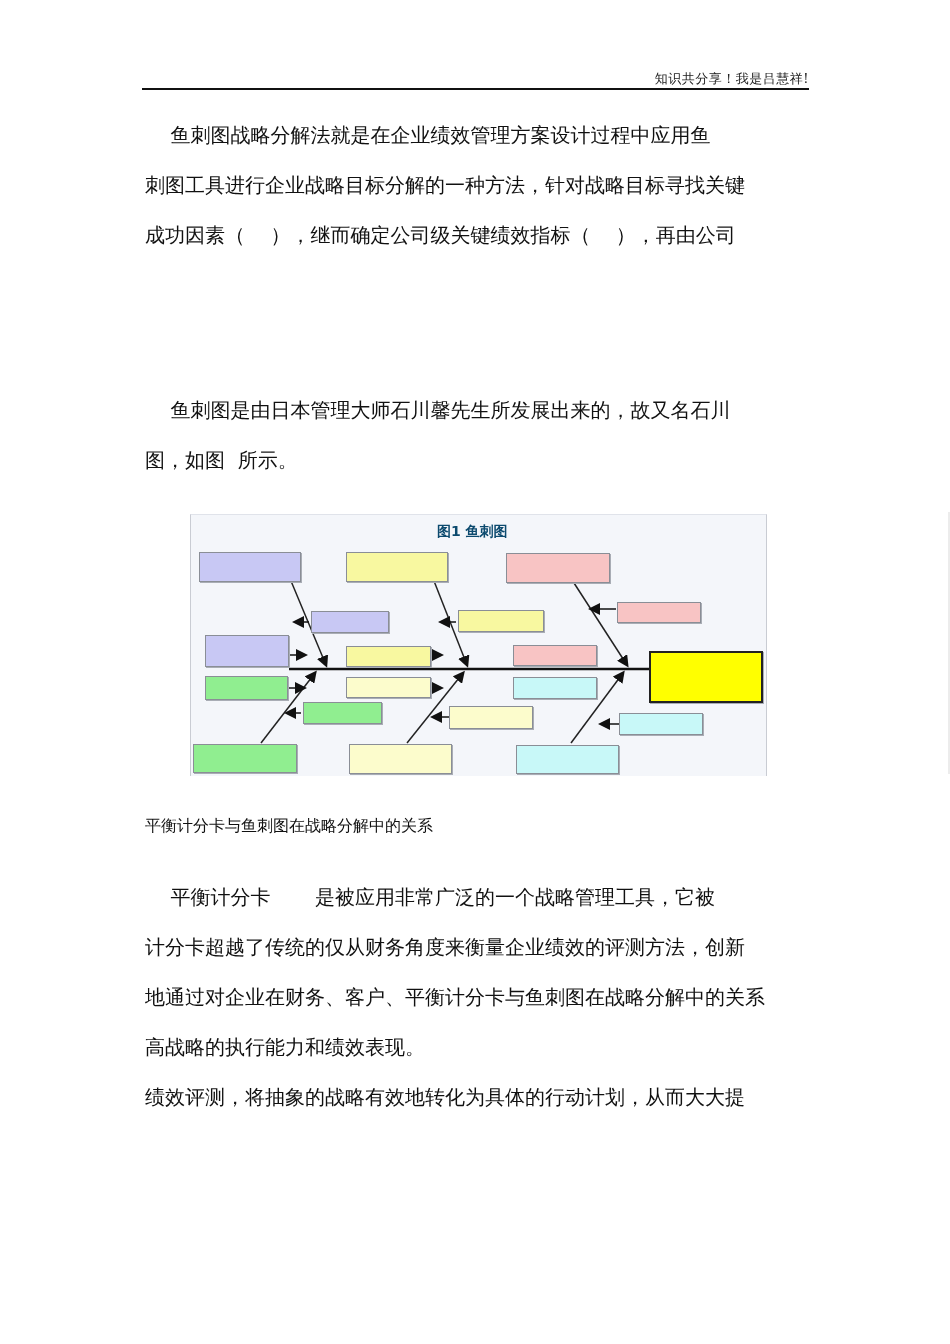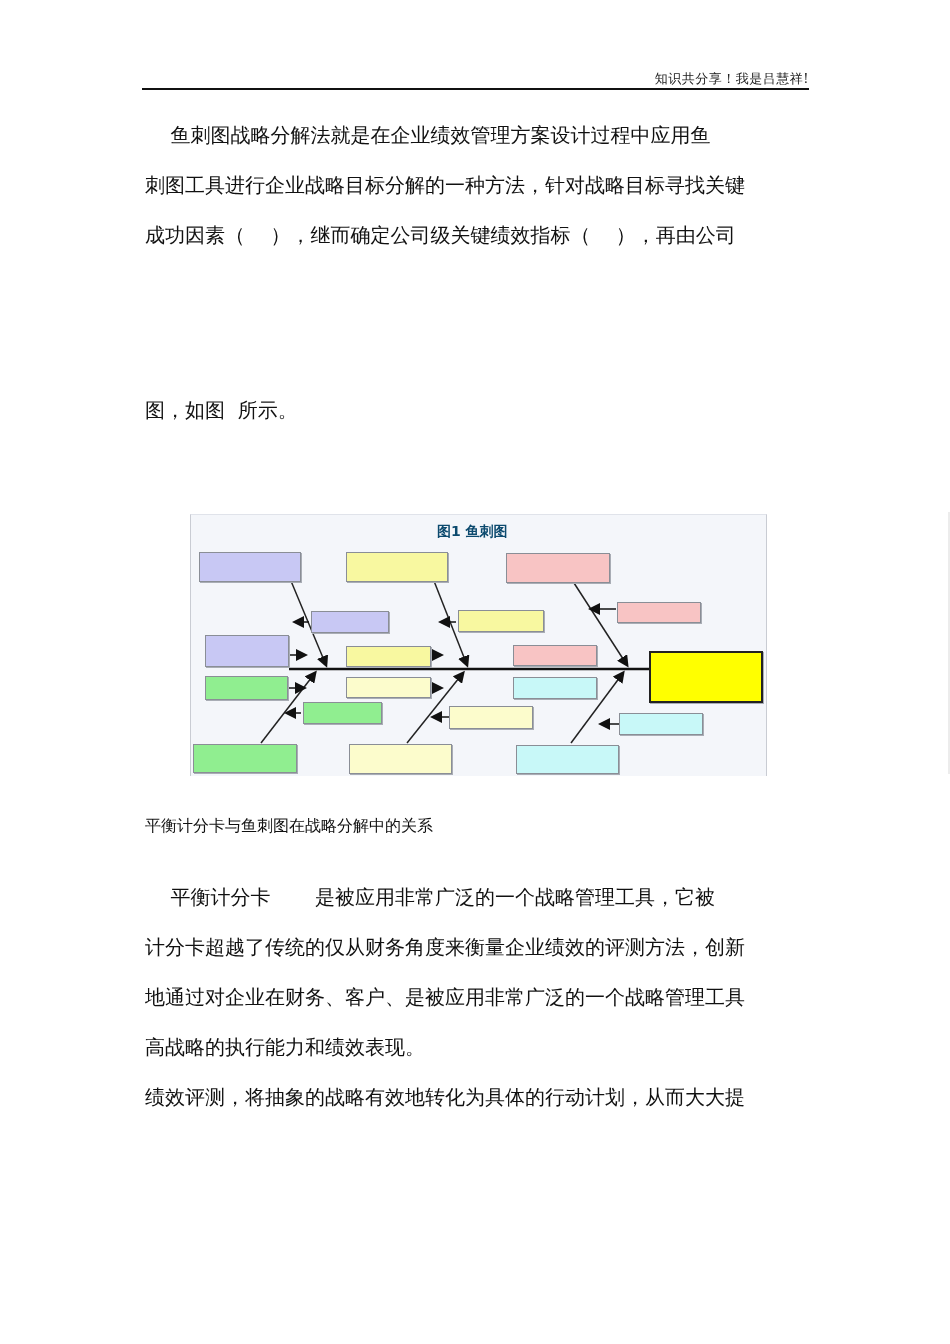--- a/index.html
+++ b/index.html
@@ -35,20 +35,21 @@
 <div class="header">知识共分享！我是吕慧祥!</div>
 <div class="header-rule"></div>
 
 <div class="para" style="top:110px;">
   <span class="line">    鱼刺图战略分解法就是在企业绩效管理方案设计过程中应用鱼</span>
   <span class="line">刺图工具进行企业战略目标分解的一种方法，针对战略目标寻找关键</span>
   <span class="line">成功因素（    ），继而确定公司级关键绩效指标（    ），再由公司</span>
 </div>
 
 <div class="para" style="top:385px;">
+  <span class="line">    鱼刺图是由日本管理大师石川馨先生所发展出来的，故又名石川</span>
   <span class="line">图，如图  所示。</span>
 </div>
 
 <div class="figure">
   <div class="fig-title">图1  鱼刺图</div>
 
   <svg class="fig-svg" width="575" height="261">
     <defs>
       <marker id="ah" markerWidth="8" markerHeight="8" refX="6" refY="4" orient="auto">
         <path d="M0,0 L8,4 L0,8 z" fill="#111"></path>
@@ -103,18 +104,18 @@
   <div class="box c-green" style="left:2px;top:229px;width:102px;height:27px;"></div>
   <div class="box c-lyellow" style="left:158px;top:229px;width:101px;height:28px;"></div>
   <div class="box c-cyan" style="left:325px;top:230px;width:101px;height:27px;"></div>
 </div>
 
 <div class="heading">平衡计分卡与鱼刺图在战略分解中的关系</div>
 
 <div class="para" style="top:872px;">
   <span class="line">    平衡计分卡       是被应用非常广泛的一个战略管理工具，它被</span>
   <span class="line">计分卡超越了传统的仅从财务角度来衡量企业绩效的评测方法，创新</span>
-  <span class="line">地通过对企业在财务、客户、是被应用非常广泛的一个战略管理工具</span>
+  <span class="line">地通过对企业在财务、客户、平衡计分卡与鱼刺图在战略分解中的关系</span>
   <span class="line">高战略的执行能力和绩效表现。</span>
   <span class="line">绩效评测，将抽象的战略有效地转化为具体的行动计划，从而大大提</span>
 </div>
 
 <div class="right-edge"></div>
 
 </body></html>

